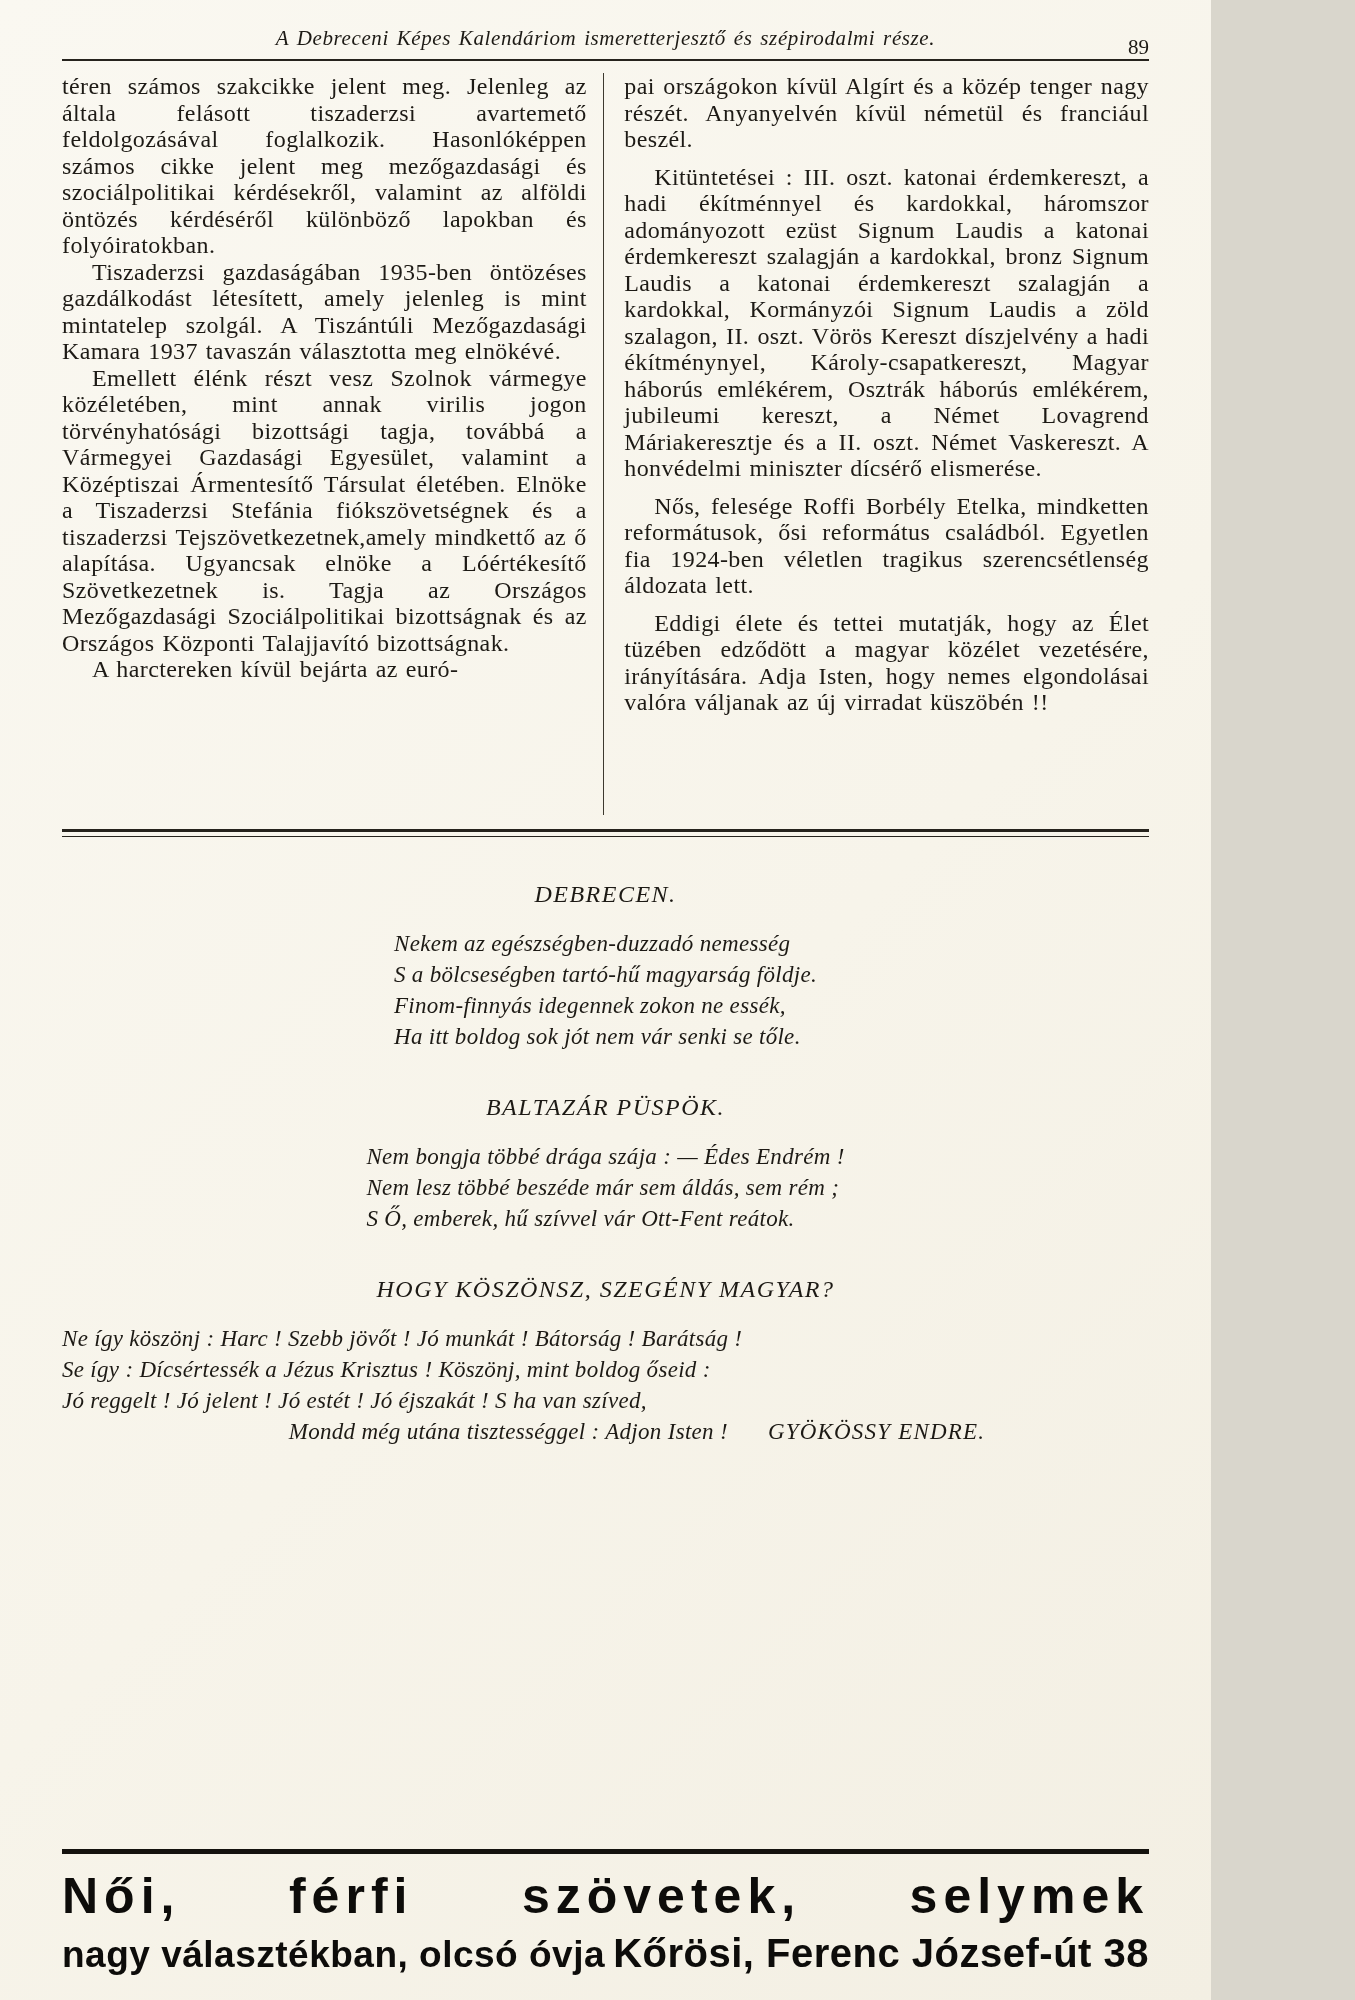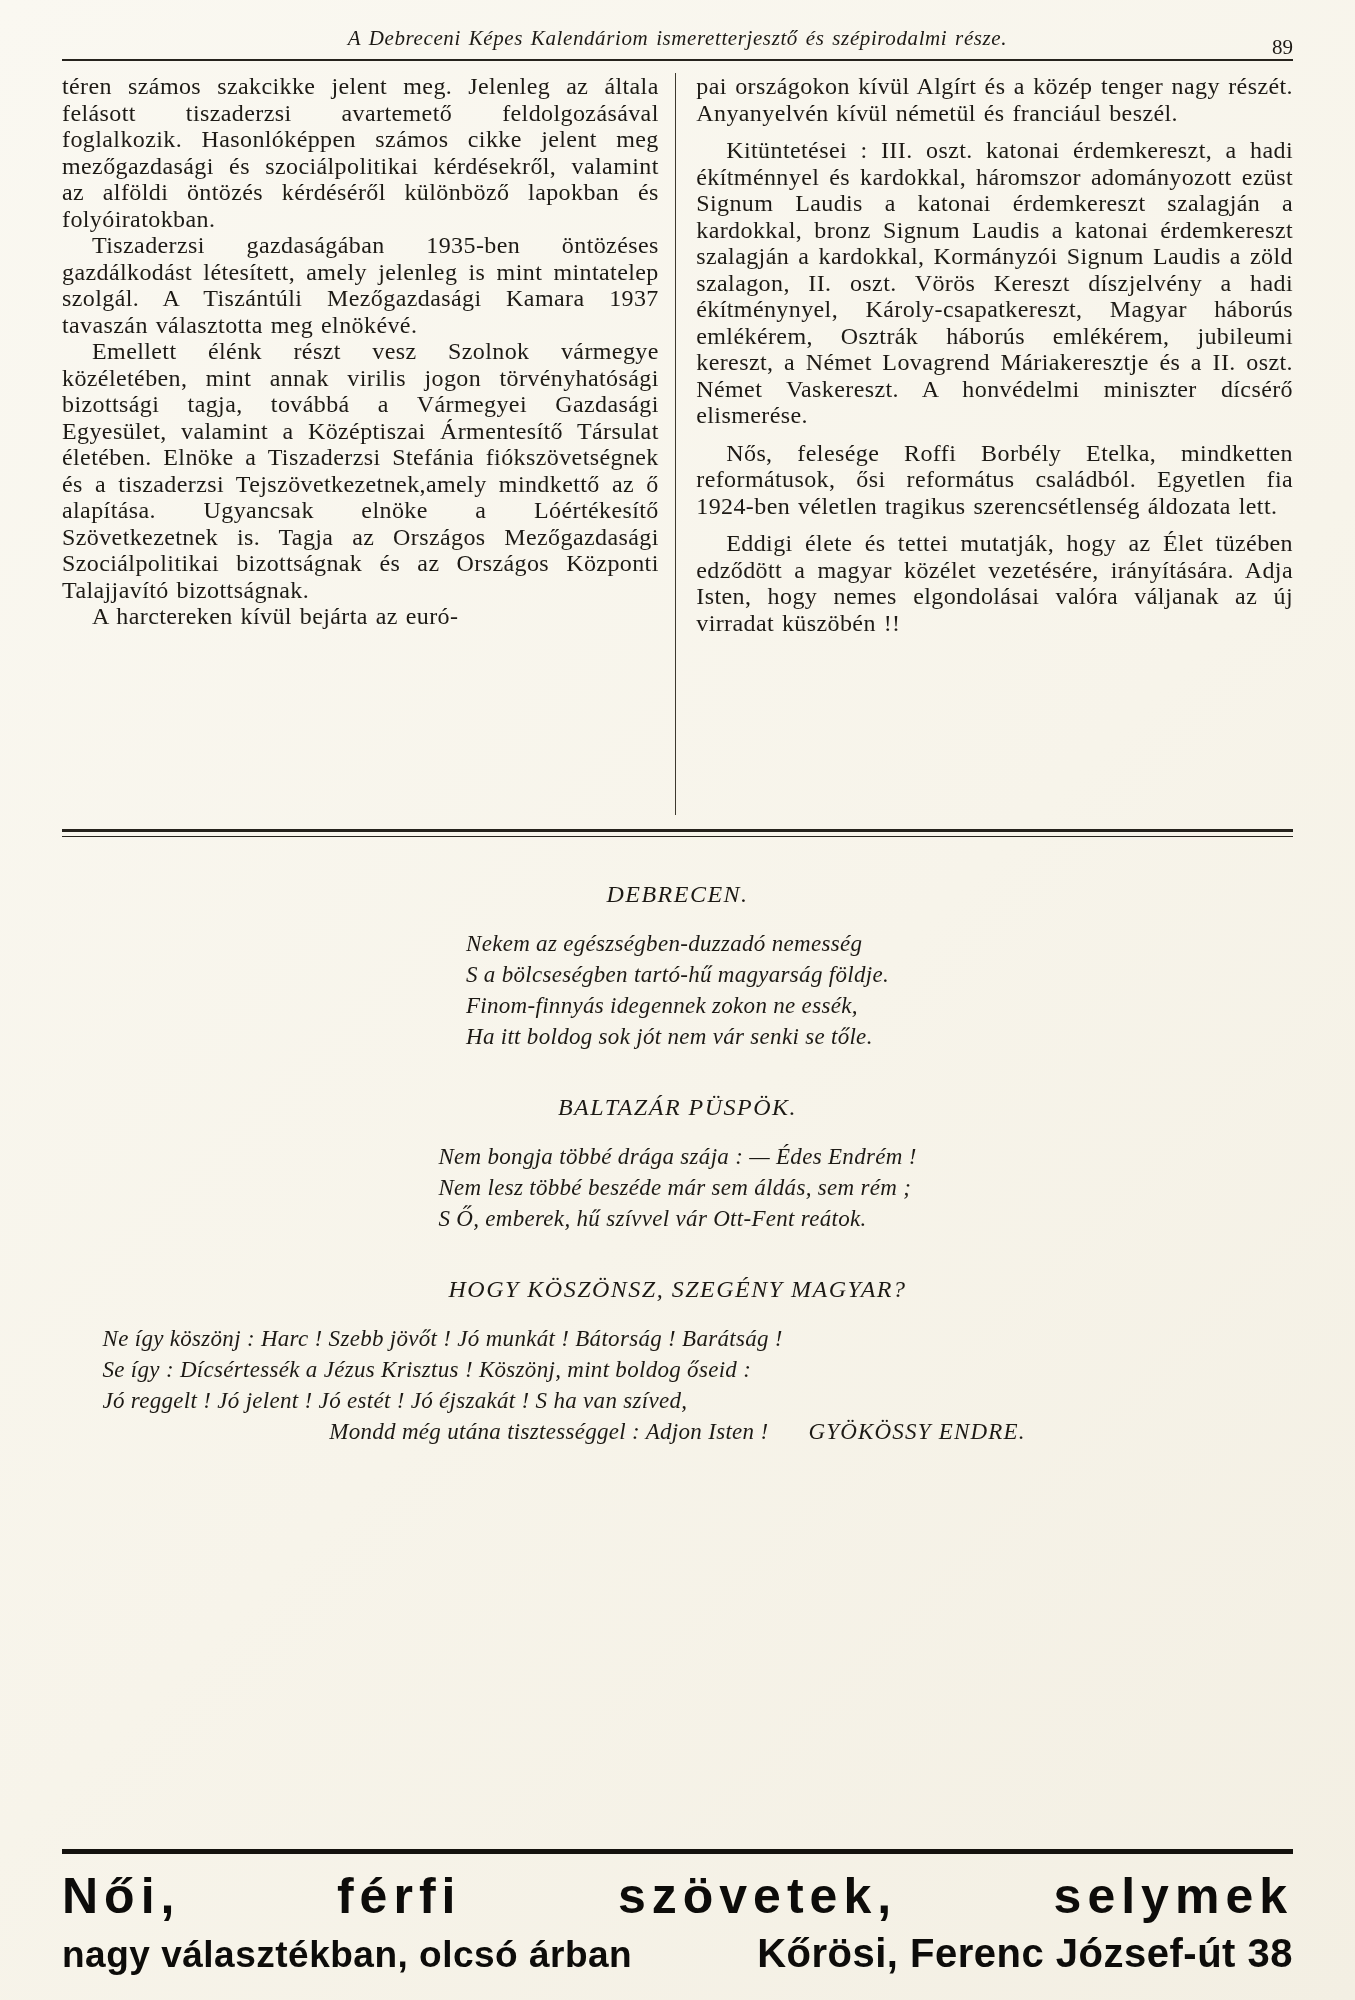--- a/index.html
+++ b/index.html
@@ -4,21 +4,21 @@
 <style>
   html, body { margin: 0; padding: 0; }
   body {
     width: 1355px;
     height: 2000px;
     background: #d9d6cc;
     font-family: "Liberation Serif", "DejaVu Serif", serif;
   }
   .page {
     box-sizing: border-box;
-    width: 1355px;
+    width: 1211px;
     height: 2000px;
     padding: 26px 62px 14px 62px;
     background: linear-gradient(135deg, #faf8f1 0%, #f7f4ea 55%, #f3efe3 100%);
     color: #1d1a15;
     display: flex;
     flex-direction: column;
     position: relative;
     overflow: hidden;
   }
 
@@ -198,19 +198,19 @@
       </div>
     </div>
 
   </section>
 
   <footer class="page-footer">
     <div class="thick-rule"></div>
     <div class="advert">
       <div class="advert-headline">Női, férfi szövetek, selymek</div>
       <div class="advert-subline">
-        <span class="advert-subline-left">nagy választékban, olcsó árban</span>
+        <span class="advert-subline-left">nagy választékban, olcsó óvja</span>
         <span class="advert-subline-right">Kőrösi, Ferenc József-út 38</span>
       </div>
     </div>
   </footer>
 
 </div>
 
 </body></html>

